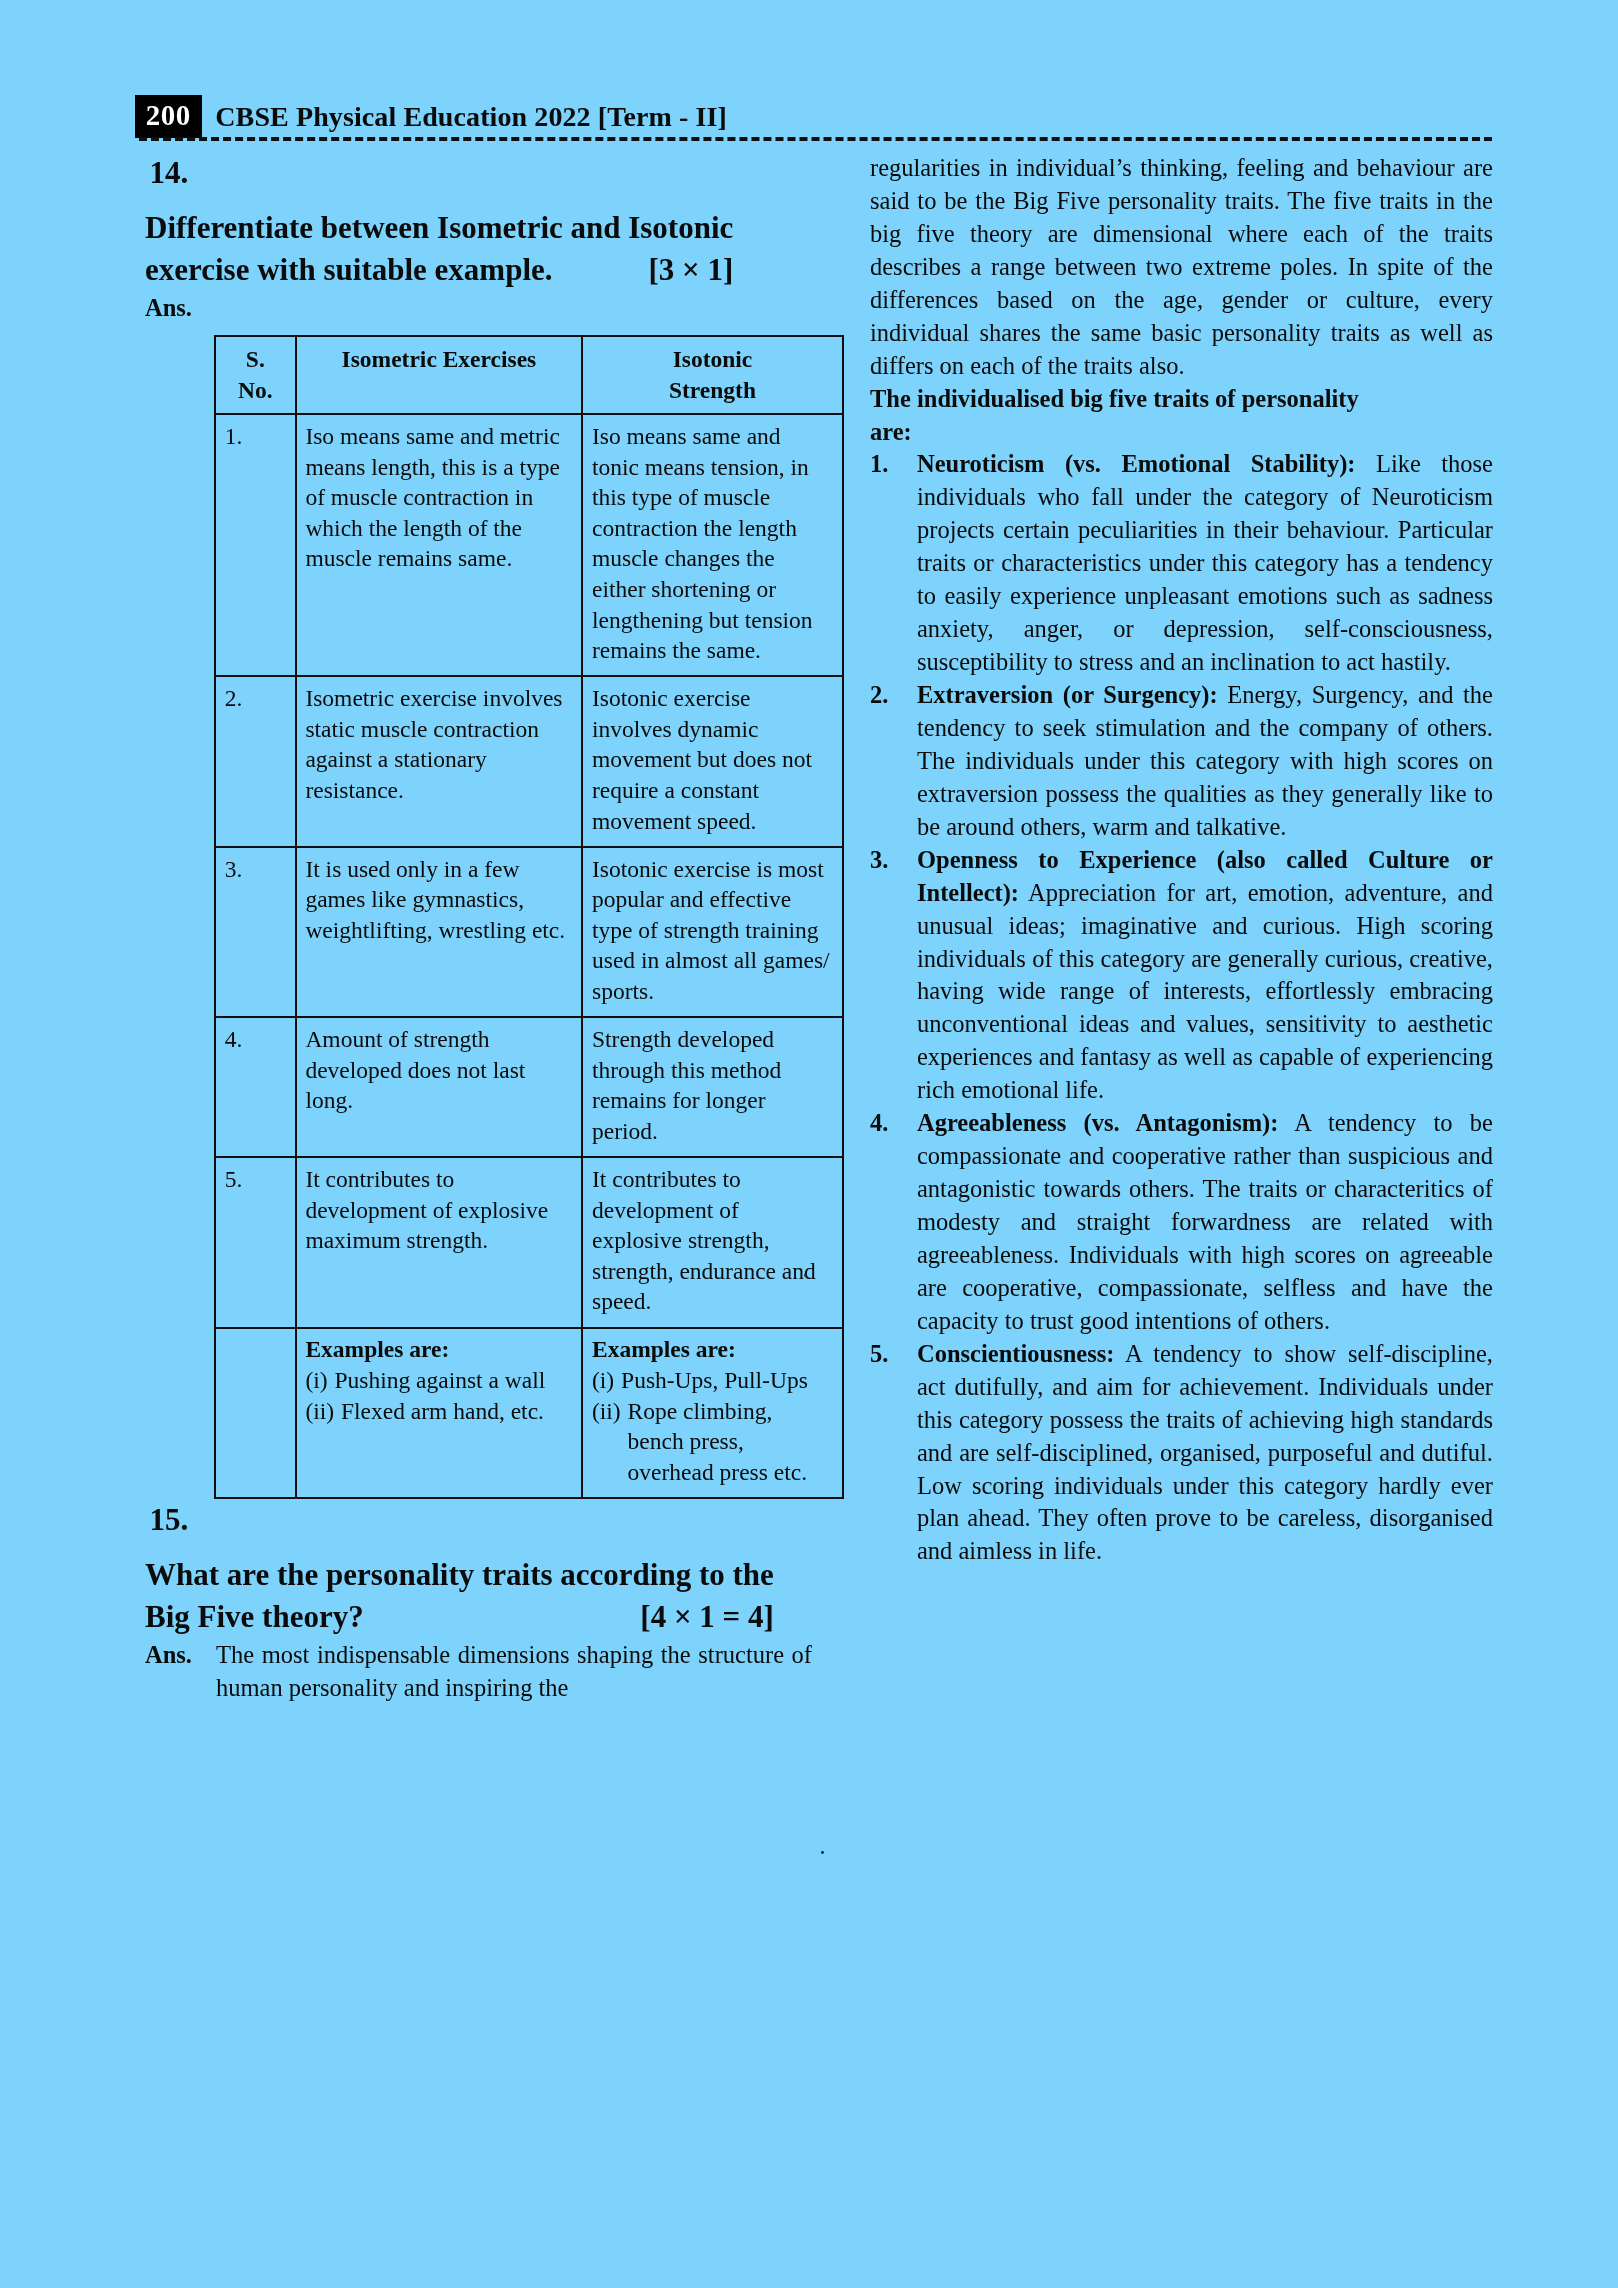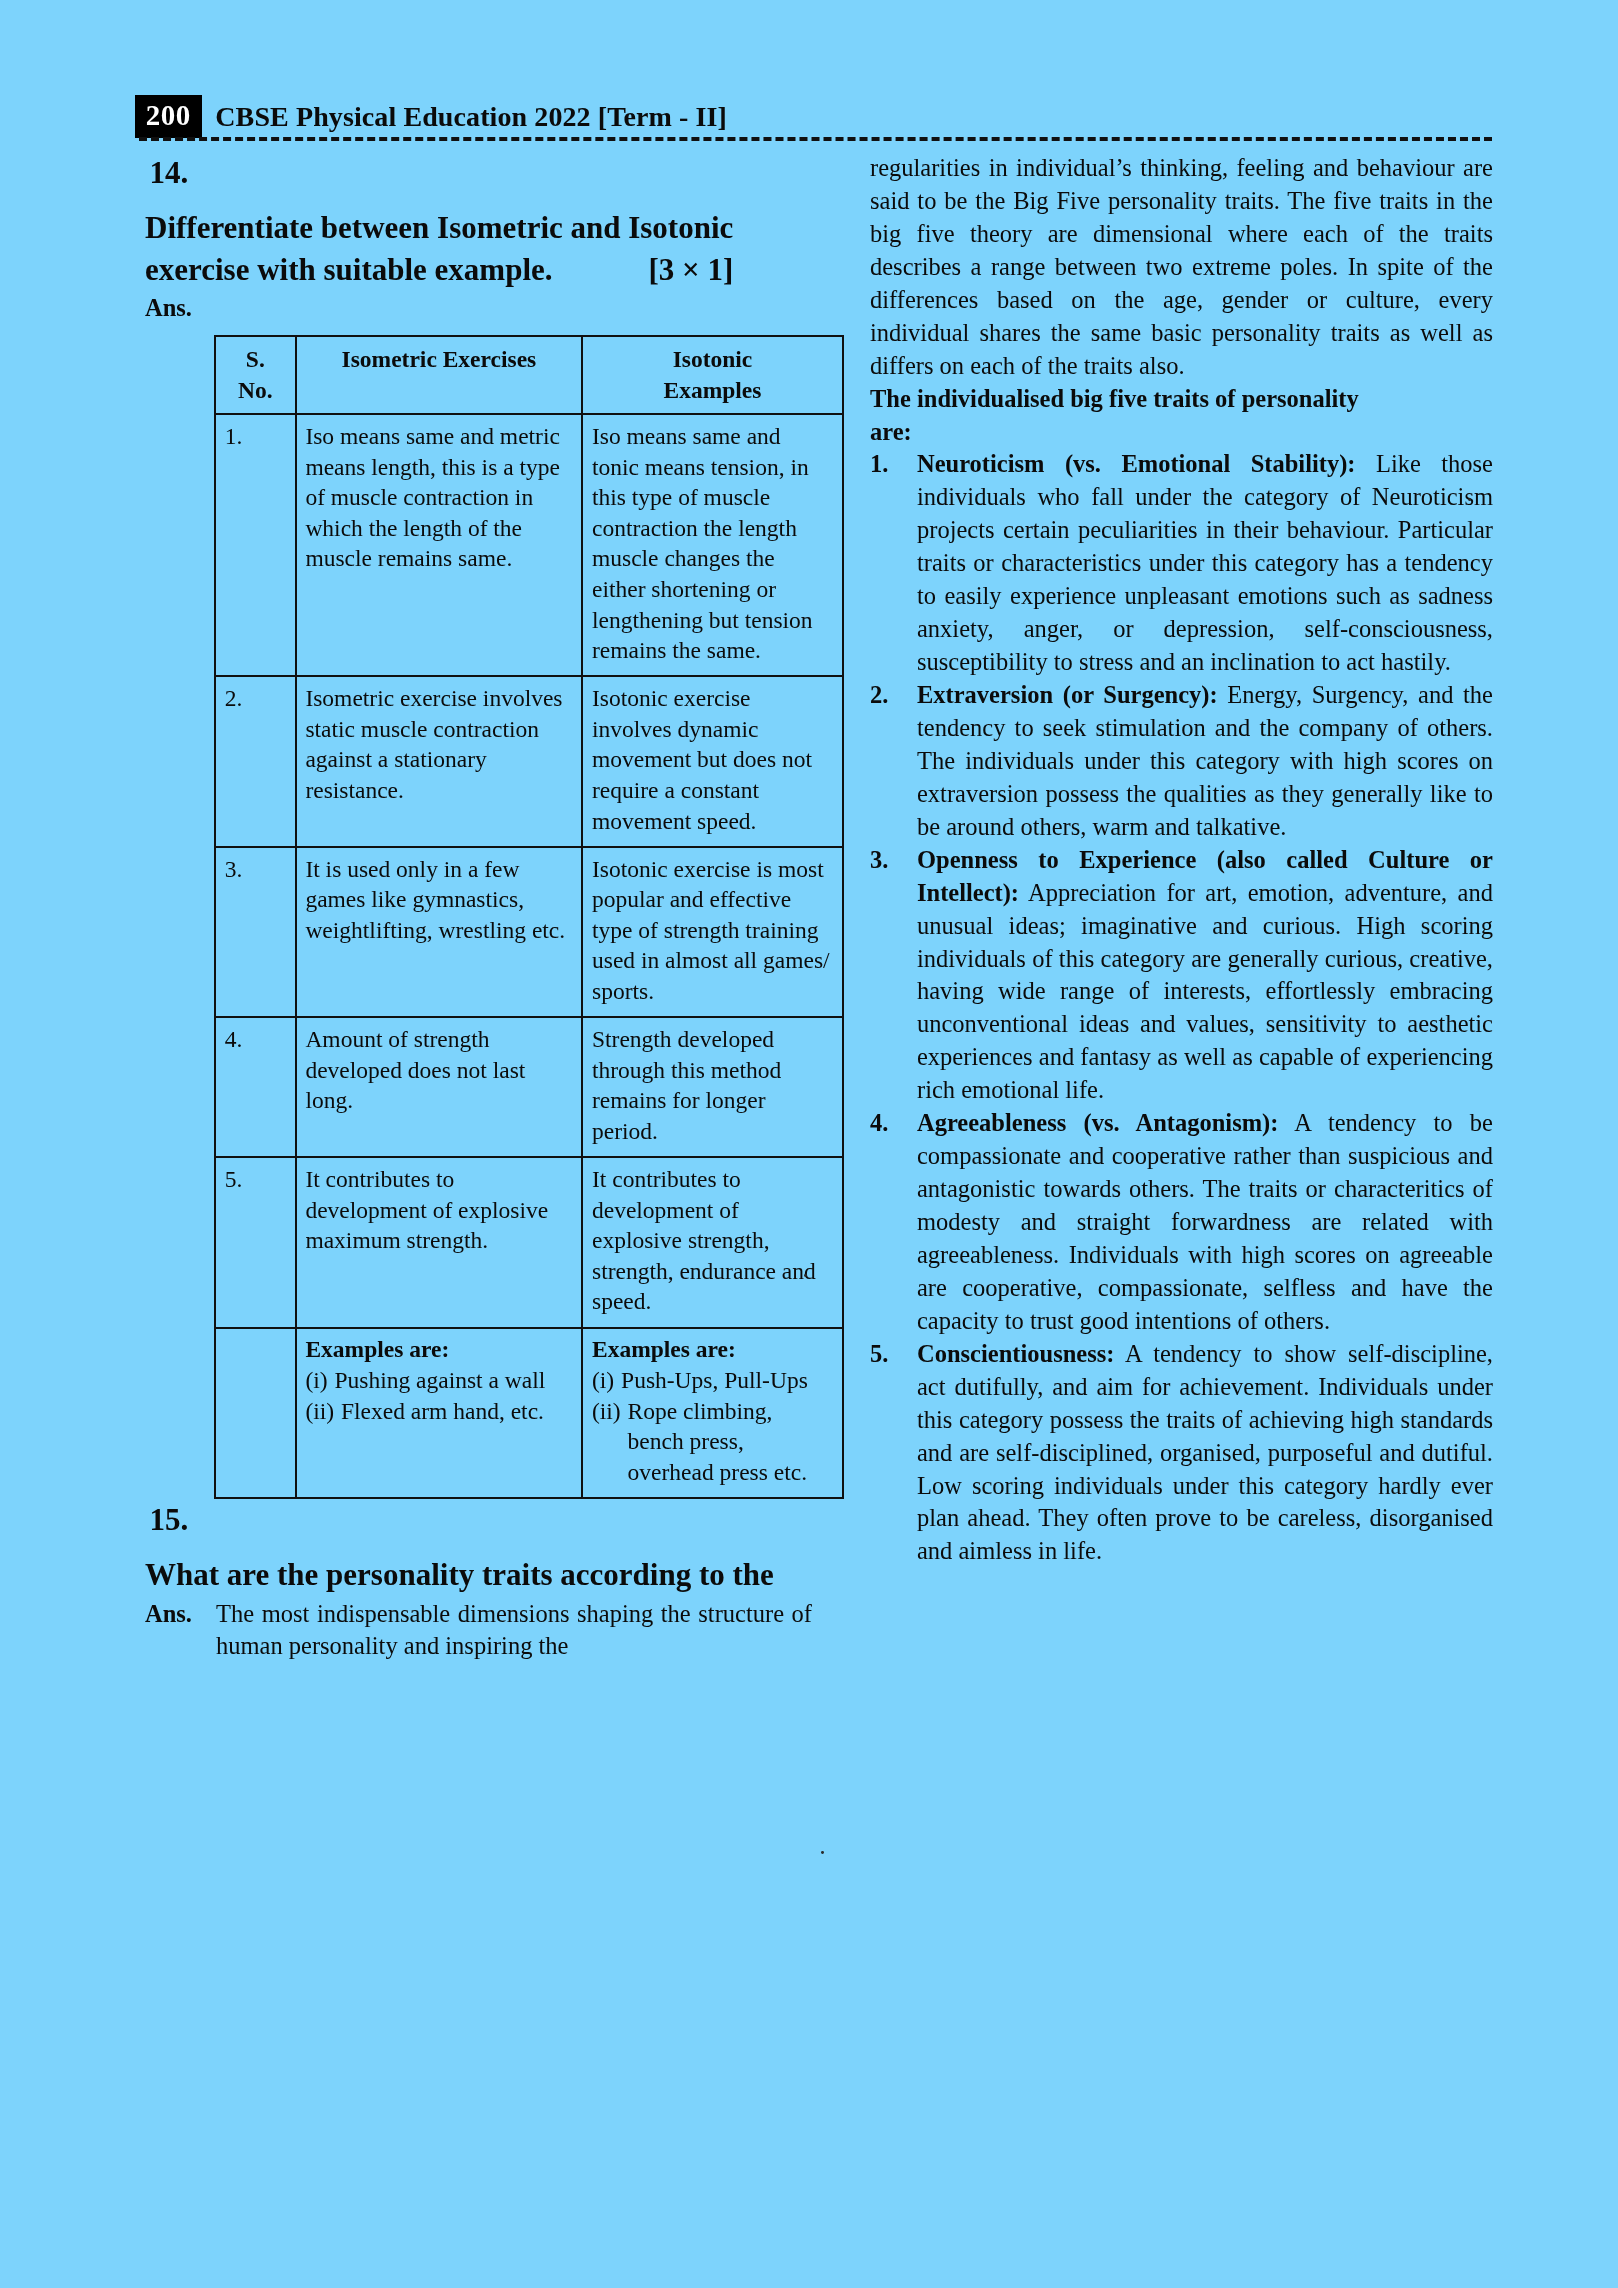--- a/index.html
+++ b/index.html
@@ -221,21 +221,21 @@
       <table class="cmp">
         <thead>
           <tr>
             <th class="c-sno">
               <div>S.</div>
               <div>No.</div>
             </th>
             <th class="c-iso">Isometric Exercises</th>
             <th class="c-ito">
               <div>Isotonic</div>
-              <div>Examples</div>
+              <div>Strength</div>
             </th>
           </tr>
         </thead>
         <tbody>
           <tr>
             <td class="c-sno">1.</td>
             <td class="c-iso">Iso means same and metric means length, this is a type of muscle contraction in which the length of the muscle remains same.</td>
             <td class="c-ito">Iso means same and tonic means tension, in this type of muscle contraction the length muscle changes the either shortening or lengthening but tension remains the same.</td>
           </tr>
           <tr>
@@ -289,20 +289,24 @@
           </tr>
         </tbody>
       </table>
     </div>
 
 
     <div class="qrow">
       <span class="qnum">15.</span>
       <span class="qbody">
         <div class="q-justify">What are the personality traits according to the</div>
+        <div class="q-line2">
+          <span>Big Five theory?</span>
+          <span class="marks">[4 × 1 = 4]</span>
+        </div>
       </span>
     </div>
 
     <div class="ansrow">
       <span class="anslabel">Ans.</span>
       <span class="ansbody">The most indispensable dimensions shaping the structure of human personality and inspiring the</span>
     </div>
 
   </div>
 

